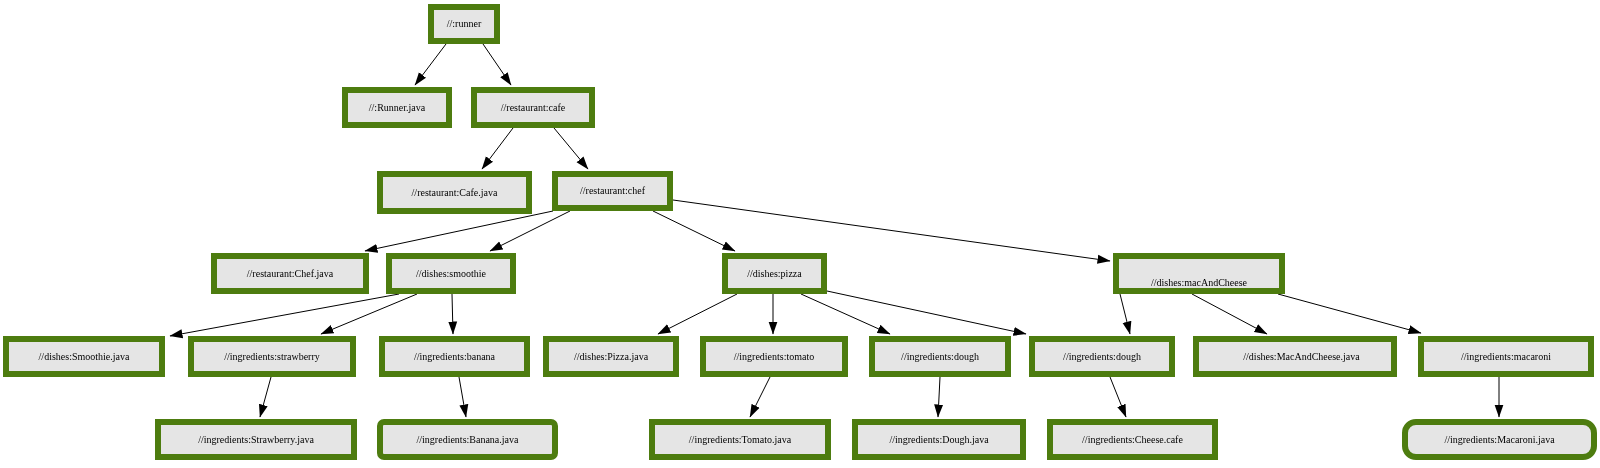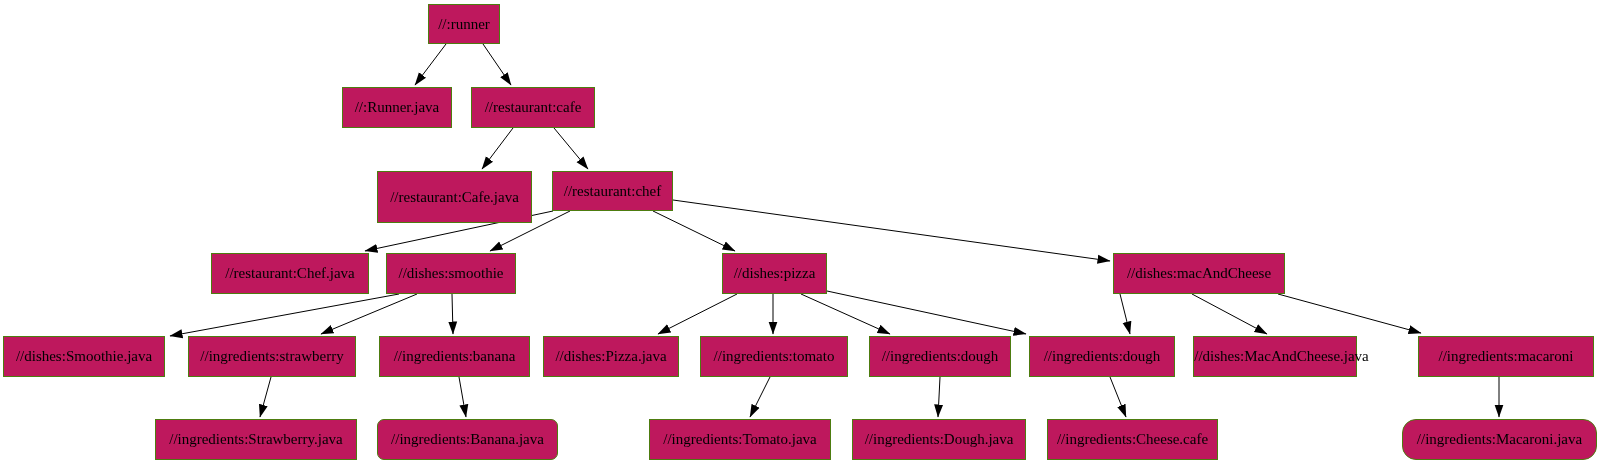--- a/index.html
+++ b/index.html
@@ -19,26 +19,26 @@
     position: absolute;
     left: 0;
     top: 0;
     width: 1600px;
     height: 468px;
     pointer-events: none;
   }
   .node {
     position: absolute;
     box-sizing: border-box;
-    background: #be185d;
-    border: 1px solid #4d7c0f;
+    background: #e5e5e5;
+    border: 6px solid #4d7c0f;
     display: flex;
     align-items: center;
     justify-content: center;
-    font-size: 15px;
+    font-size: 10px;
     color: #000000;
     white-space: nowrap;
     line-height: 1;
   }
 </style>
 </head>
 <body>
 
 <div class="canvas" id="canvas">
   <svg class="edge-layer" id="edge-layer" width="1600" height="468" viewBox="0 0 1600 468" xmlns="http://www.w3.org/2000/svg">
@@ -77,36 +77,36 @@
   <div id="node-layer">
       <div class="node" style="left: 428px; top: 4px; width: 72px; height: 40px;">
         <span>//:runner</span>
       </div>
       <div class="node" style="left: 342px; top: 87px; width: 110px; height: 41px;">
         <span>//:Runner.java</span>
       </div>
       <div class="node" style="left: 471px; top: 87px; width: 124px; height: 41px;">
         <span>//restaurant:cafe</span>
       </div>
-      <div class="node" style="left: 377px; top: 171px; width: 155px; height: 52px; align-items: center;">
+      <div class="node" style="left: 377px; top: 171px; width: 155px; height: 43px; align-items: center;">
         <span>//restaurant:Cafe.java</span>
       </div>
       <div class="node" style="left: 552px; top: 171px; width: 121px; height: 40px;">
         <span>//restaurant:chef</span>
       </div>
       <div class="node" style="left: 211px; top: 253px; width: 158px; height: 41px;">
         <span>//restaurant:Chef.java</span>
       </div>
       <div class="node" style="left: 386px; top: 253px; width: 130px; height: 41px;">
         <span>//dishes:smoothie</span>
       </div>
       <div class="node" style="left: 722px; top: 253px; width: 105px; height: 41px;">
         <span>//dishes:pizza</span>
       </div>
-      <div class="node" style="left: 1113px; top: 253px; width: 172px; height: 41px;">
+      <div class="node" style="left: 1113px; top: 253px; width: 172px; height: 41px; align-items: flex-end;">
         <span>//dishes:macAndCheese</span>
       </div>
       <div class="node" style="left: 3px; top: 336px; width: 162px; height: 41px;">
         <span>//dishes:Smoothie.java</span>
       </div>
       <div class="node" style="left: 188px; top: 336px; width: 168px; height: 41px;">
         <span>//ingredients:strawberry</span>
       </div>
       <div class="node" style="left: 379px; top: 336px; width: 151px; height: 41px;">
         <span>//ingredients:banana</span>
@@ -116,21 +116,21 @@
       </div>
       <div class="node" style="left: 700px; top: 336px; width: 148px; height: 41px;">
         <span>//ingredients:tomato</span>
       </div>
       <div class="node" style="left: 869px; top: 336px; width: 142px; height: 41px;">
         <span>//ingredients:dough</span>
       </div>
       <div class="node" style="left: 1029px; top: 336px; width: 146px; height: 41px;">
         <span>//ingredients:dough</span>
       </div>
-      <div class="node" style="left: 1193px; top: 336px; width: 164px; height: 41px; padding-left: 13px;">
+      <div class="node" style="left: 1193px; top: 336px; width: 204px; height: 41px; padding-left: 13px;">
         <span>//dishes:MacAndCheese.java</span>
       </div>
       <div class="node" style="left: 1418px; top: 336px; width: 176px; height: 41px;">
         <span>//ingredients:macaroni</span>
       </div>
       <div class="node" style="left: 155px; top: 419px; width: 202px; height: 41px;">
         <span>//ingredients:Strawberry.java</span>
       </div>
       <div class="node" style="left: 377px; top: 419px; width: 181px; height: 41px; border-radius: 7px;">
         <span>//ingredients:Banana.java</span>

